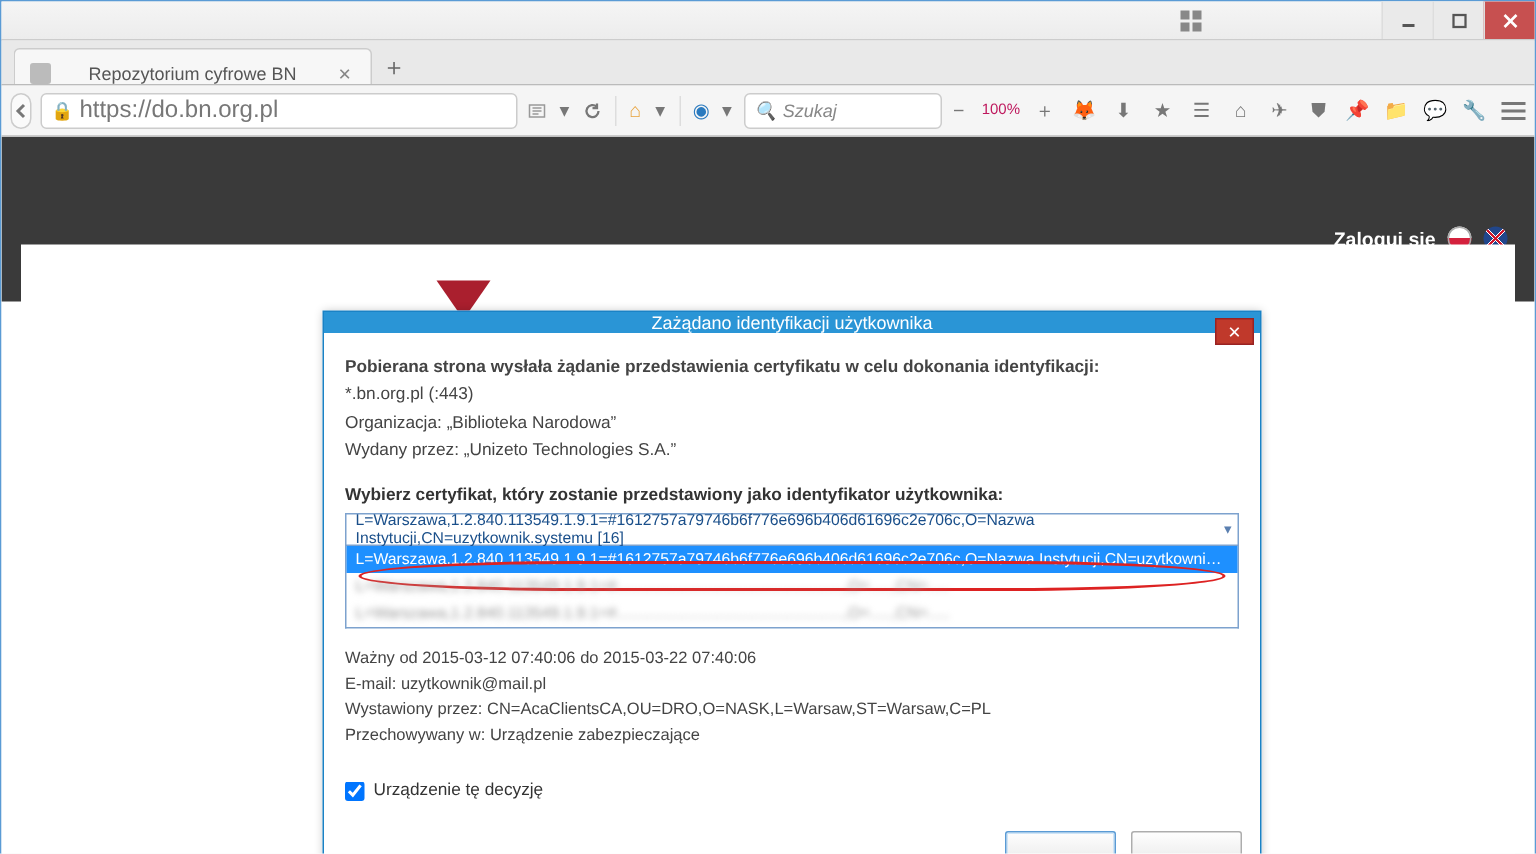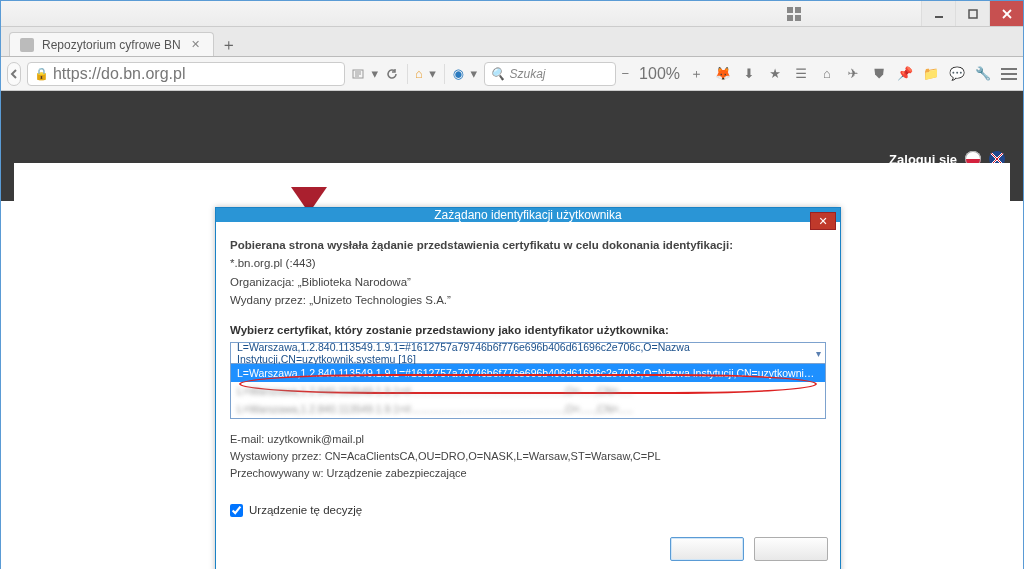--- a/index.html
+++ b/index.html
@@ -9,34 +9,34 @@
   .titlebar { height: 26px; background: linear-gradient(#f5f5f5,#ececec); display:flex; align-items:stretch; border-bottom:1px solid #ccc; }
   .titlebar .spacer { flex:1; display:flex; align-items:center; justify-content:flex-end; padding-right:120px; gap:6px; }
   .titlebar .wbtn { width:34px; display:flex; align-items:center; justify-content:center; border-left:1px solid #ddd; background:#eaeaea; }
   .titlebar .wbtn.min { background:#eaeaea; }
   .titlebar .wbtn.max { background:#eaeaea; }
   .titlebar .wbtn.close { background:#c75050; color:#fff; }
   .tiles-icon { width:14px; height:14px; display:grid; grid-template-columns:1fr 1fr; grid-template-rows:1fr 1fr; gap:2px; }
   .tiles-icon span { background:#888; }
   
   .tabstrip { height:30px; background:#e9e9e9; display:flex; align-items:flex-end; padding:4px 8px 0 8px; gap:4px; border-bottom:1px solid #bbb;}
-  .tab { height:24px; background:#f7f7f7; border:1px solid #ccc; border-bottom:none; border-radius:4px 4px 0 0; padding:0 10px; display:flex; align-items:center; gap:8px; font-size:12px; color:#555;}
+  .tab { height:24px; background:#f7f7f7; border:1px solid #ccc; border-bottom:none; border-radius:4px 4px 0 0; padding:0 10px; display:flex; align-items:flex-end; gap:25px; font-size:12px; color:#555;}
   .tab .favicon { width:14px; height:14px; background:#bbb; border-radius:2px; }
   .tab .close { width:14px; height:14px; display:flex; align-items:center; justify-content:center; font-size:11px; color:#888;}
   .newtab { width:22px; height:22px; display:flex; align-items:center; justify-content:center; color:#666; font-size:16px; border:1px solid transparent; border-radius:3px;}
   
   .toolbar { height:34px; background:#f5f5f5; display:flex; align-items:center; padding:0 6px; gap:6px; border-bottom:1px solid #ccc;}
   .navbtn { width:24px; height:24px; border:1px solid #ccc; border-radius:12px; display:flex; align-items:center; justify-content:center; background:#fafafa; color:#777; }
   .urlbar { flex:0 0 318px; height:24px; border:1px solid #ccc; border-radius:4px; background:#fff; display:flex; align-items:center; padding:0 6px; gap:4px; color:#555;}
   .urlbar .lock { color:#555; }
   .urlbar .hosttext { flex:1; color:#777; font-size:16px; }
   .iconbtn { width:20px; height:20px; display:flex; align-items:center; justify-content:center; color:#777; font-size:13px;}
   .sep { width:1px; height:20px; background:#ddd; margin:0 2px; }
   .searchbar { flex:0 0 132px; height:24px; border:1px solid #ccc; border-radius:4px; background:#fff; display:flex; align-items:center; padding:0 6px; gap:4px; color:#888; font-style:italic; font-size:12px;}
-  .zoom { color:#737373; font-size:16px; padding:0 4px;}
+  .zoom { color:#be185d; font-size:10px; padding:0 4px;}
   .tbicons { display:flex; align-items:center; gap:10px; margin-left:6px; }
   .tbicons .ic { width:16px; height:16px; display:flex; align-items:center; justify-content:center; color:#777; font-size:13px; }
   .tbicons .ic.fox { color:#e88d2a; }
   .tbicons .ic.folder { color:#c79b4a; }
   .tbicons .ic.cloud { color:#6aa84f; }
   .tbicons .ic.wrench { color:#555; }
   .menu-hb { display:flex; flex-direction:column; gap:3px; width:16px; }
   .menu-hb span { height:2px; background:#777; }
 
   
@@ -212,20 +212,21 @@
             <div style="position:relative;">
               <div class="opt sel">L=Warszawa,1.2.840.113549.1.9.1=#1612757a79746b6f776e696b406d61696c2e706c,O=Nazwa Instytucji,CN=uzytkownik.systemu [16]</div>
               <div class="combo-circle"></div>
             </div>
             <div class="opt blur">L=Warszawa,1.2.840.113549.1.9.1=#....................................................,O=.....,CN=.....</div>
             <div class="opt blur">L=Warszawa,1.2.840.113549.1.9.1=#....................................................,O=.....,CN=.....</div>
           </div>
         </div>
 
         <div class="details">
+          <div>Ważny od 2015-03-12 07:40:06 do 2015-03-22 07:40:06</div>
           <div>E-mail: uzytkownik@mail.pl</div>
           <div>Wystawiony przez: CN=AcaClientsCA,OU=DRO,O=NASK,L=Warsaw,ST=Warsaw,C=PL</div>
           <div>Przechowywany w: Urządzenie zabezpieczające</div>
         </div>
 
         <label class="remember">
           <input type="checkbox" checked="" style="">
           <span>Urządzenie tę decyzję</span>
         </label>
       </div>

